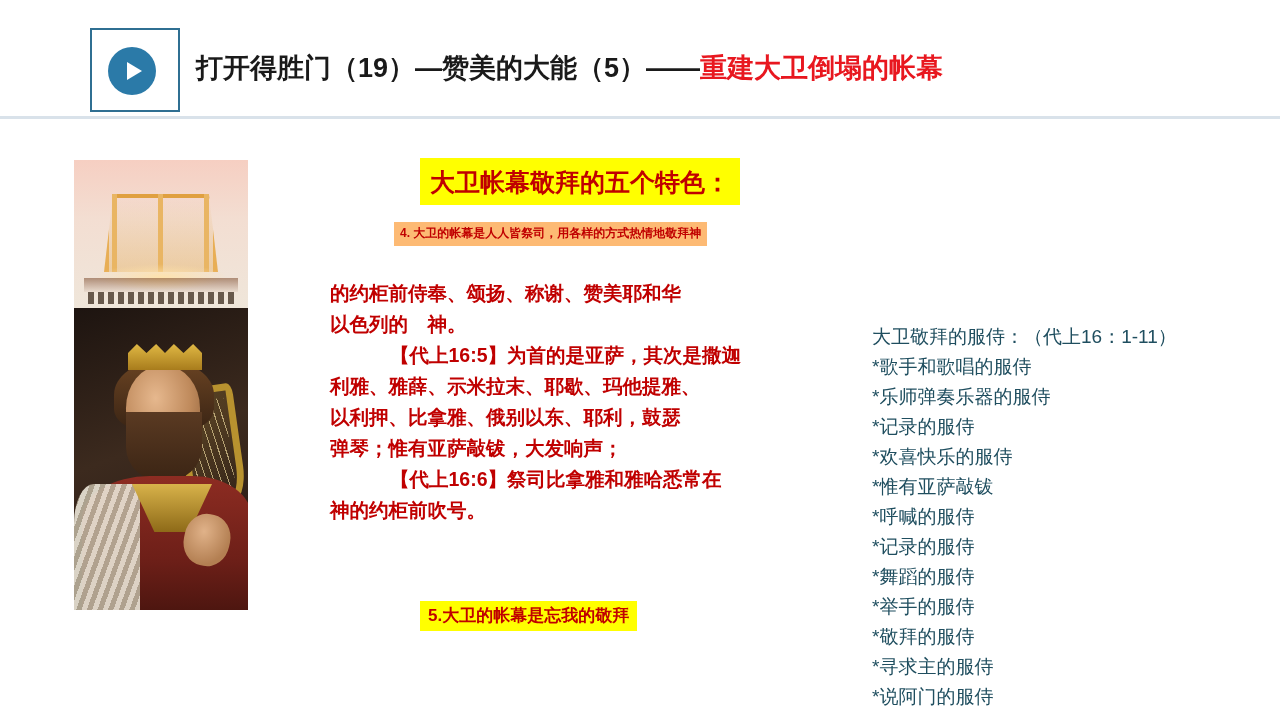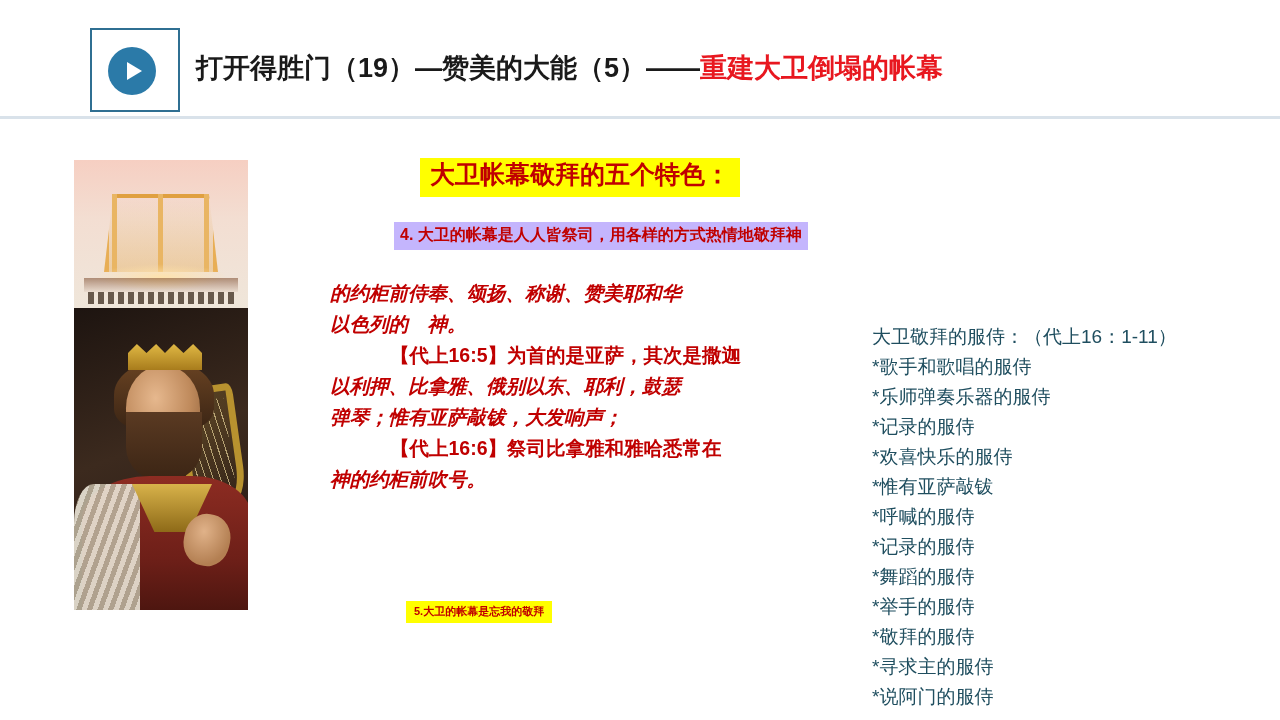--- a/index.html
+++ b/index.html
@@ -194,64 +194,64 @@
     width: 46px; height: 52px;
     border-radius: 46%;
     background: radial-gradient(ellipse at 40% 35%, #e0b289 0%, #b37f52 70%);
     transform: rotate(12deg);
   }
 
   
   .hl-title {
     position: absolute;
     left: 420px; top: 158px;
-    padding: 0 10px 6px 10px;
+    padding: 8px 10px 6px 10px;
     background: #ffff00;
     font-size: 25px;
     font-weight: bold;
     color: #c00000;
     white-space: nowrap;
   }
   .hl-point4 {
     position: absolute;
     left: 394px; top: 222px;
     padding: 3px 6px 4px 6px;
-    background: #c4b5fd;
-    font-size: 16px;
+    background: #fdba74;
+    font-size: 12px;
     font-weight: bold;
     color: #c00000;
     white-space: nowrap;
   }
   .hl-point5 {
     position: absolute;
-    left: 406px; top: 601px;
+    left: 420px; top: 601px;
     padding: 3px 8px 4px 8px;
     background: #ffff00;
-    font-size: 11px;
+    font-size: 17px;
     font-weight: bold;
     color: #c00000;
     white-space: nowrap;
   }
 
   
   .scripture {
     position: absolute;
     left: 330px; top: 278px;
     width: 510px;
     font-size: 19.5px;
     font-weight: bold;
     color: #c00000;
     line-height: 31px;
     text-align: justify;
   }
   .scripture .v {
     display: block;
     text-indent: 60px;
   }
-  .scripture .v.cont { text-indent: 0; font-style: italic; }
+  .scripture .v.cont { text-indent: 0; }
 
   
   .services {
     position: absolute;
     left: 872px; top: 282px;
     width: 400px;
     font-size: 19px;
     color: #1f4e5f;
     line-height: 30px;
     white-space: nowrap;
@@ -307,20 +307,21 @@
   </div>
 
   <div class="hl-title">大卫帐幕敬拜的五个特色：</div>
   <div class="hl-point4">4. 大卫的帐幕是人人皆祭司，用各样的方式热情地敬拜神</div>
   <div class="hl-point5">5.大卫的帐幕是忘我的敬拜</div>
 
   <div class="scripture">
     <span class="v cont">的约柜前侍奉、颂扬、称谢、赞美耶和华</span>
     <span class="v cont">以色列的　神。</span>
     <span class="v">【代上16:5】为首的是亚萨，其次是撒迦</span>
+    <span class="v cont">利雅、雅薛、示米拉末、耶歇、玛他提雅、</span>
     <span class="v cont">以利押、比拿雅、俄别以东、耶利，鼓瑟</span>
     <span class="v cont">弹琴；惟有亚萨敲钹，大发响声；</span>
     <span class="v">【代上16:6】祭司比拿雅和雅哈悉常在</span>
     <span class="v cont">神的约柜前吹号。</span>
   </div>
 
   <div class="services">
     <span class="head">大卫敬拜的服侍：（代上16：1-11）</span>
     <span class="item">*歌手和歌唱的服侍</span>
     <span class="item">*乐师弹奏乐器的服侍</span>

